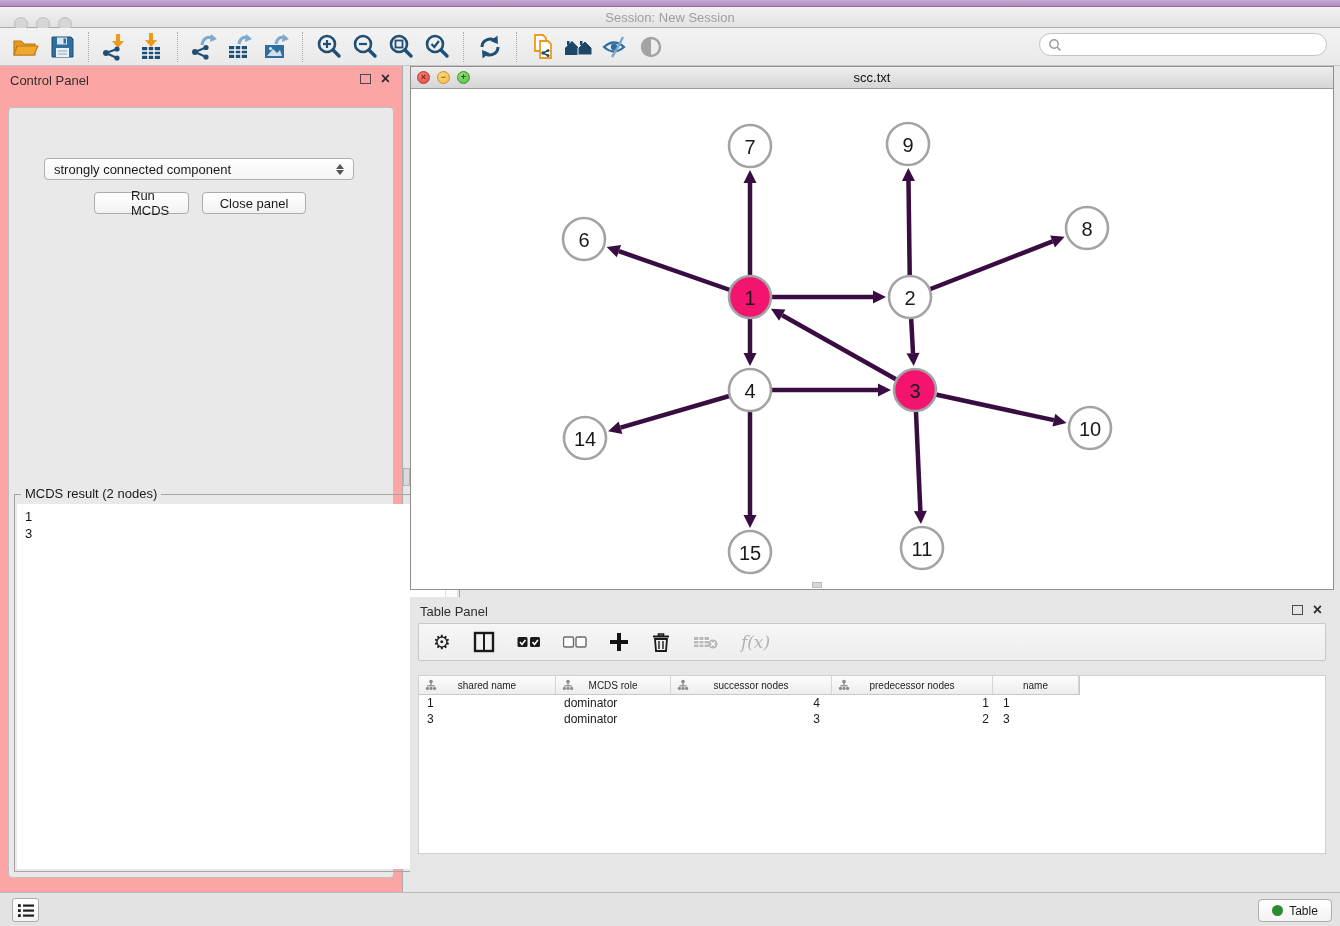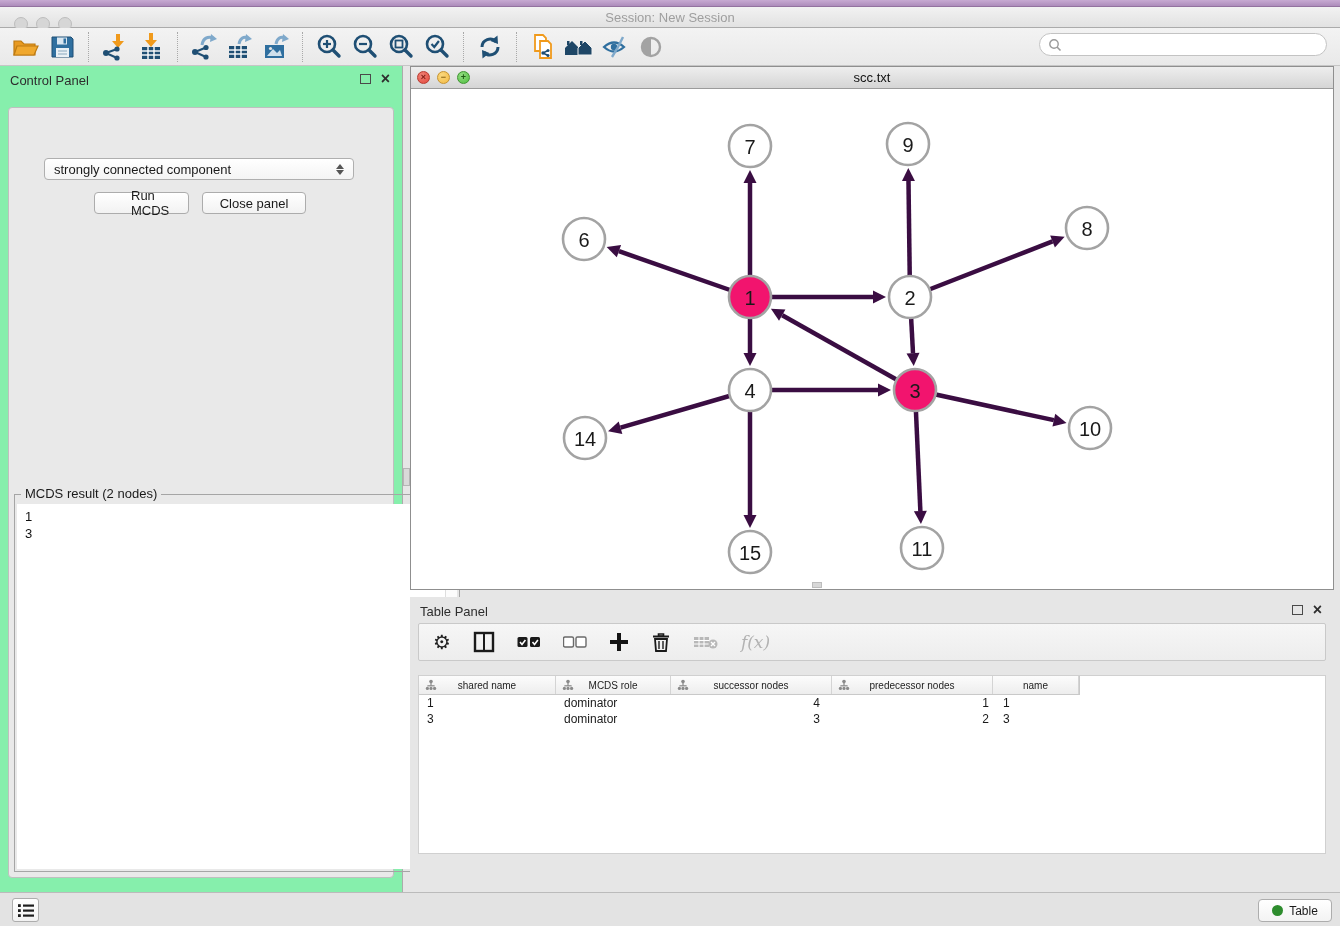--- a/index.html
+++ b/index.html
@@ -19,21 +19,21 @@
   .toolbar { position:absolute; top:28px; left:0; width:1340px; height:38px;
     background:linear-gradient(#F3F3F3,#E9E9E9); border-bottom:1px solid #C6C6C6;
     display:flex; align-items:center; padding-left:8px; }
   .tb-btn { width:36px; height:32px; display:flex; align-items:center; justify-content:center; flex:0 0 auto; }
   .tb-sep { width:1px; height:30px; border-left:1px dotted #A9A9A9; margin:0 8px; flex:0 0 auto; }
   .searchbox { position:absolute; right:13px; top:5px; width:288px; height:23px;
     background:#fff; border:1px solid #C3C3C3; border-radius:12px; display:flex; align-items:center; padding-left:8px; }
   .searchbox input { border:none; outline:none; flex:1; font-size:12px; background:transparent; height:18px; margin-left:4px; font-family:"Liberation Sans",sans-serif;}
 
   
-  .control-panel { position:absolute; left:0; top:66px; width:403px; height:826px; background:#86efac; border-right:1px solid #ABABAB;}
+  .control-panel { position:absolute; left:0; top:66px; width:403px; height:826px; background:#fca5a5; border-right:1px solid #ABABAB;}
   .panel-header { position:relative; height:28px; }
   .panel-header .ph-title { position:absolute; left:10px; top:7px; font-size:13px; color:#2e2e2e; }
   .float-glyph { width:11px; height:10px; border:1.5px solid #4a4a4a; display:inline-block; }
   .close-glyph { font-size:16px; font-weight:bold; color:#2e2e2e; line-height:12px; }
   .ph-icons { position:absolute; right:12px; top:7px; display:flex; gap:10px; align-items:center; }
 
   .cp-body { position:absolute; left:8px; right:8px; top:41px; bottom:14px;
     background:#E9E9E9; border:1px solid #BFBFBF; border-radius:4px; }
   .seg { display:flex; height:21px; border:1px solid #A2A2A2; border-radius:5px; overflow:hidden; background:#fff; position:relative; z-index:5; }
   .seg > div { display:flex; align-items:center; justify-content:center; font-size:13px; font-weight:bold; color:#111; background:#fff; border-left:1px solid #B8B8B8; cursor:default; }

